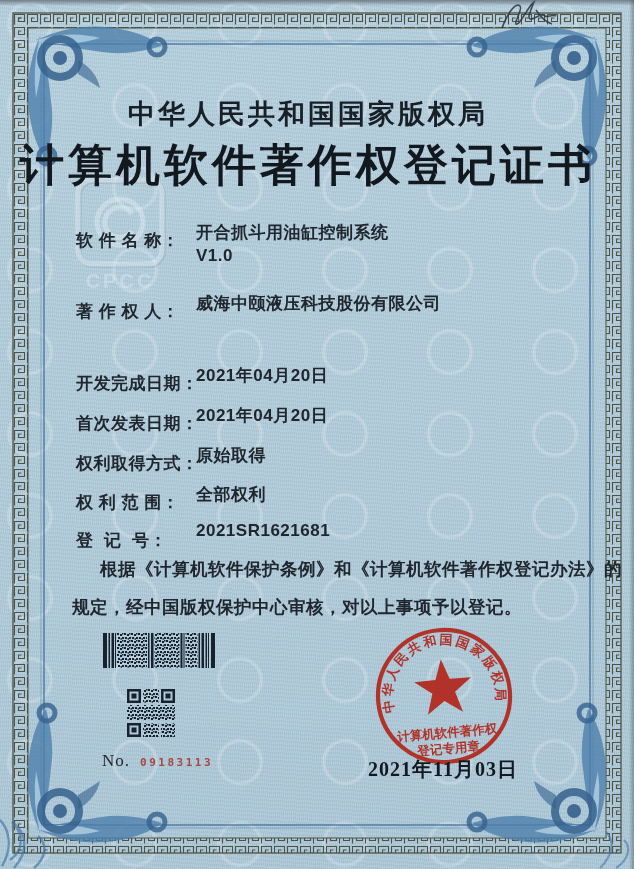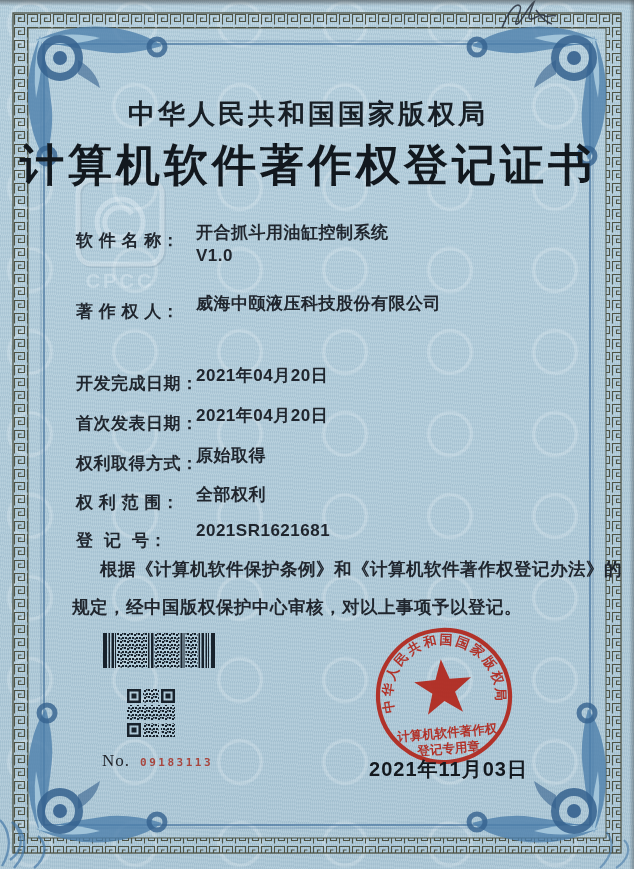--- a/index.html
+++ b/index.html
@@ -36,22 +36,22 @@
   .frow .lab{position:absolute;left:76px;top:8px;white-space:pre;}
   .frow .val{position:absolute;left:196px;top:0;white-space:pre;}
   .stline{color:#20262e;font-weight:700;font-size:17.5px;letter-spacing:.5px;white-space:pre;}
   .serial{top:751px;left:102px;font-size:17px;color:#23262c;}
   .serial .no{font-family:"Liberation Serif","DejaVu Serif",serif;font-weight:400;letter-spacing:1px;}
   .serial .num{
     font-family:"DejaVu Sans Mono",monospace;font-weight:700;
     color:#a8463e;font-size:11px;letter-spacing:2.5px;margin-left:10px;
   }
   .issue-date{
-    top:756px;left:368px;width:160px;text-align:right;
-    font-size:20px;font-weight:700;color:#14191f;letter-spacing:1px;
+    top:756px;left:368px;width:160px;text-align:left;
+    font-size:20px;font-weight:700;color:#14191f;letter-spacing:1px;font-family:Liberation Serif, serif;
   }
   .edge-top{top:0;left:0;right:0;height:6px;background:linear-gradient(to bottom,rgba(70,76,80,.6),rgba(70,76,80,0));}
   .edge-right{top:0;right:0;width:5px;height:100%;background:linear-gradient(to left,rgba(70,76,80,.45),rgba(70,76,80,0));}
 </style>
 </head>
 <body>
 
 <div id="page">
 
   <div id="paper" class="abs"></div>

